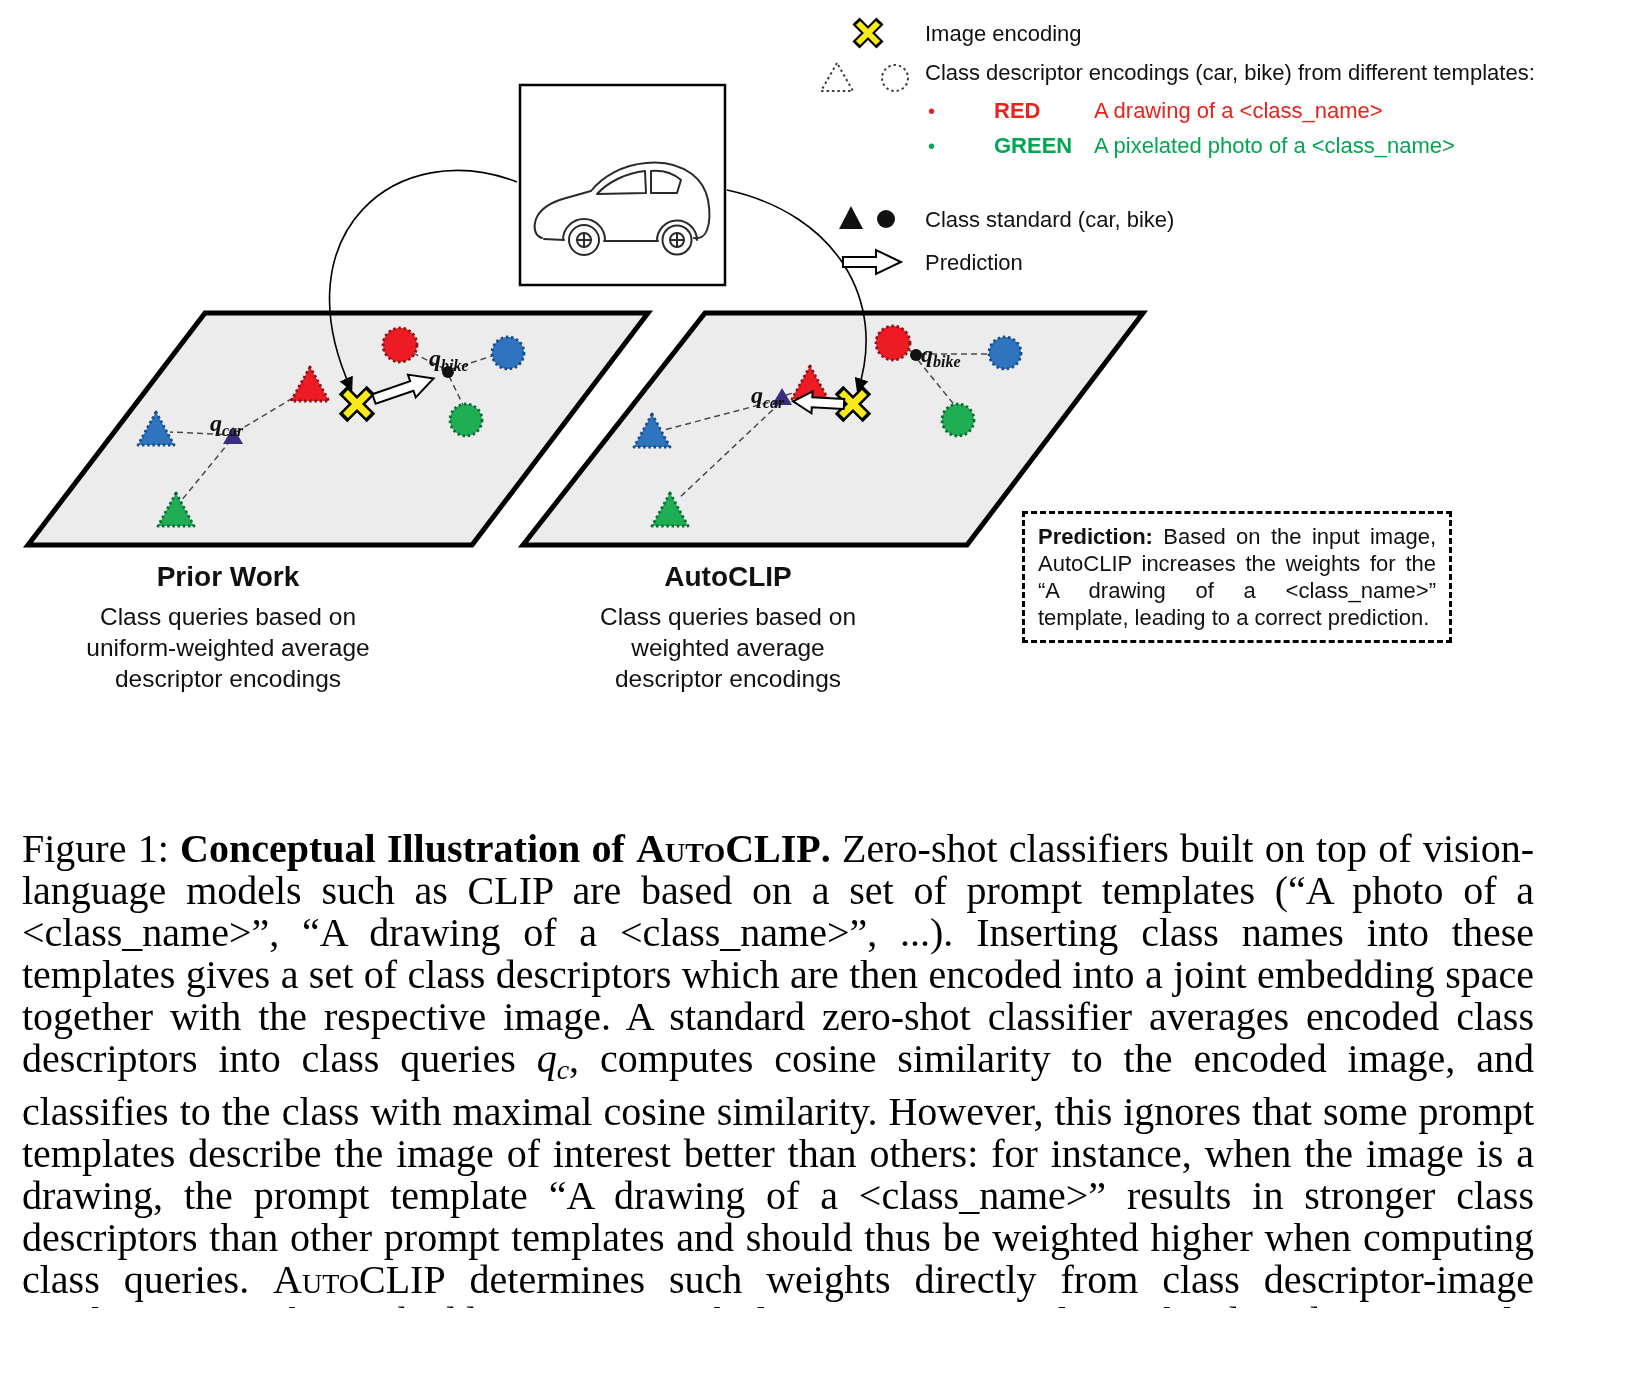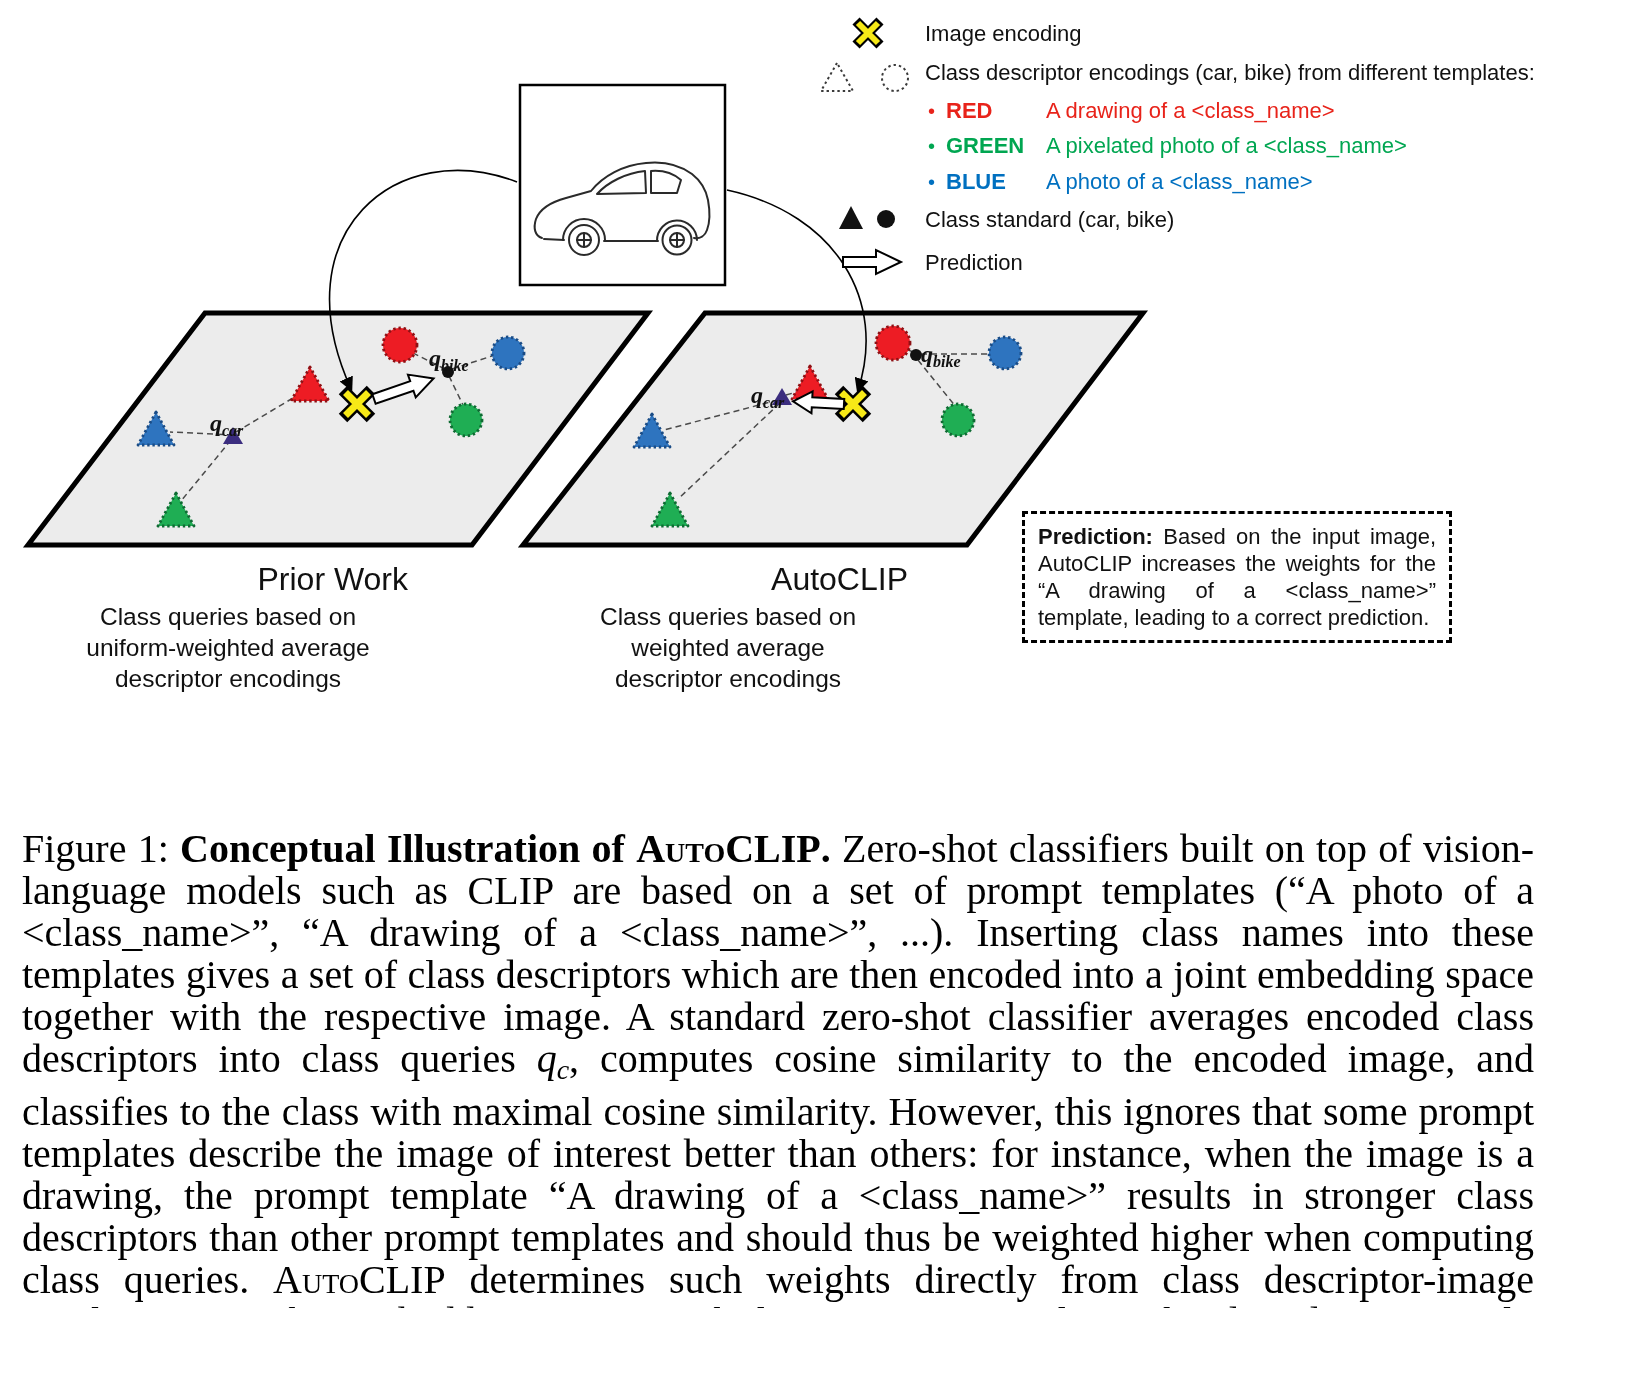--- a/index.html
+++ b/index.html
@@ -23,32 +23,32 @@
   .pred{fill:#fff;stroke:#000;stroke-width:2;stroke-linejoin:miter;}
   .curve{fill:none;stroke:#000;stroke-width:1.6;}
   .car{fill:none;stroke:#2a2a2a;stroke-width:2;stroke-linecap:round;stroke-linejoin:round;}
   .frame{fill:#fff;stroke:#000;stroke-width:2.5;}
   .legdot{fill:none;stroke:#3a3a3a;stroke-width:2;stroke-dasharray:2.4 3;}
   .legfill{fill:#111;}
 
   
   .lrow{position:absolute;font-size:22px;line-height:27px;white-space:nowrap;}
   .bullet{display:inline-block;width:18px;font-size:20px;}
-  .tname{font-weight:bold;display:inline-block;width:100px;}
+  .tname{font-weight:bold;display:inline-block;width:100px;margin-left:48px;}
   .t-red{color:var(--legendRed);}
   .t-green{color:var(--legendGreen);}
   .t-blue{color:var(--legendBlue);}
 
   
   .qlabel{position:absolute;font-family:"Liberation Serif",serif;font-style:italic;
           font-weight:bold;font-size:24px;white-space:nowrap;margin-top:14px;}
   .qsub{font-size:16px;vertical-align:-5px;}
 
   
-  .plane-title{position:absolute;width:360px;text-align:right;font-weight:normal;font-size:32px;}
+  .plane-title{position:absolute;width:360px;text-align:center;font-weight:bold;font-size:28px;}
   .plane-sub{position:absolute;width:400px;text-align:center;font-size:24.5px;line-height:31px;}
 
   
   .explain{position:absolute;left:1022px;top:511px;width:398px;border:3px dashed #000;
            padding:9px 13px;font-size:22px;line-height:27px;text-align:justify;}
 
   
   .caption{position:absolute;left:22px;top:788px;width:1512px;color:#000;
            font-family:"Liberation Serif",serif;font-size:40px;line-height:42px;text-align:justify;}
   .seg-n{}
@@ -169,23 +169,20 @@
   </div>
   <div class="lrow" style="left:925px;top:59px">
     <span>Class descriptor encodings (car, bike) from different templates:</span>
   </div>
   <div class="lrow" style="left:928px;top:97px">
     <span class="bullet t-red">•</span><span class="tname t-red">RED</span><span class="t-red">A drawing of a &lt;class_name&gt;</span>
   </div>
   <div class="lrow" style="left:928px;top:132px">
     <span class="bullet t-green">•</span><span class="tname t-green">GREEN</span><span class="t-green">A pixelated photo of a &lt;class_name&gt;</span>
   </div>
-  <div class="lrow" style="left:928px;top:168px">
-    <span class="bullet t-blue">•</span><span class="tname t-blue">BLUE</span><span class="t-blue">A photo of a &lt;class_name&gt;</span>
-  </div>
   <div class="lrow" style="left:925px;top:206px">
     <span>Class standard (car, bike)</span>
   </div>
   <div class="lrow" style="left:925px;top:249px">
     <span>Prediction</span>
   </div>
 
   <div class="qlabel" style="left:210px;top:396px">
     <span>q</span><span class="qsub">car</span>
   </div>

